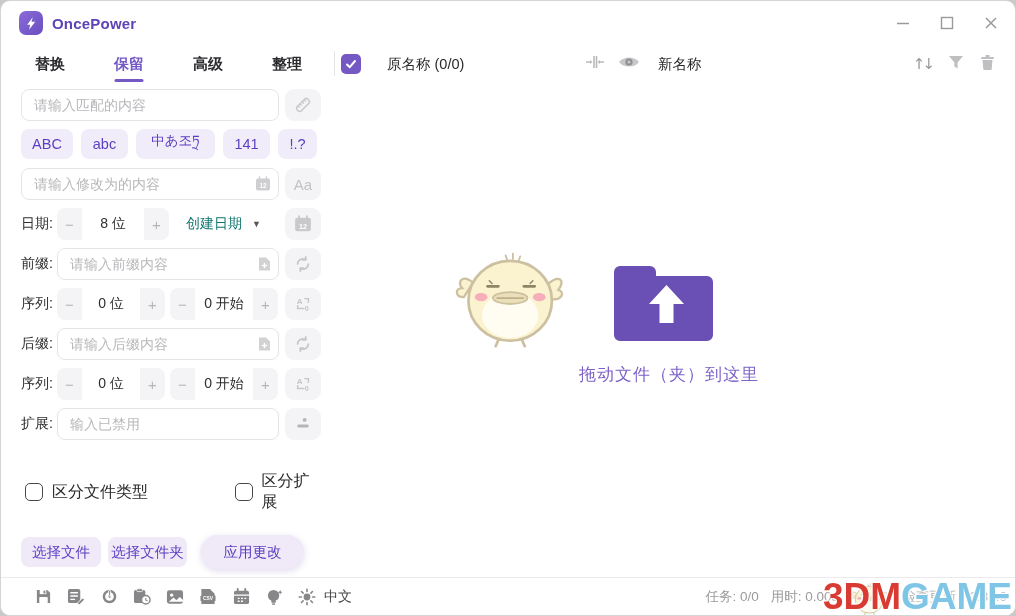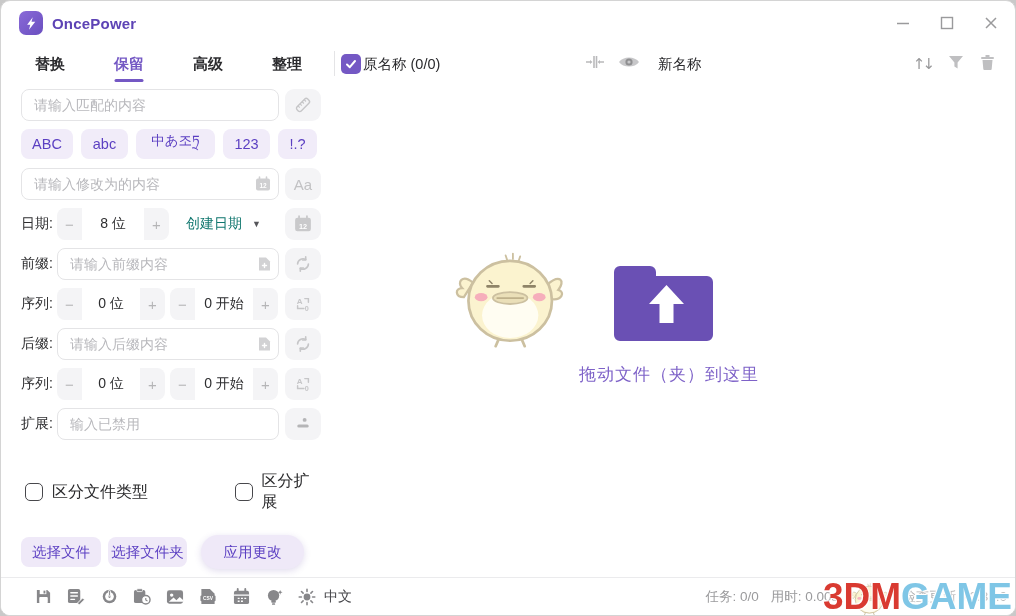--- a/index.html
+++ b/index.html
@@ -14,21 +14,21 @@
   .win-controls { margin-left:auto; display:flex; align-items:center; gap:28px; }
   .wc { width:16px; height:16px; display:flex; align-items:center; justify-content:center; cursor:default; }
 
   
   .toolbar { position:absolute; top:44px; left:0; right:0; height:38px; }
   .tabs { position:absolute; left:34px; top:0; height:100%; display:flex; gap:49px; }
   .tab { position:relative; font-size:15px; color:#2b2b2e; font-weight:600; display:flex; align-items:center; height:100%; }
   .tab.active { color:#7458c4; }
   .tab.active::after { content:""; position:absolute; left:50%; transform:translateX(-50%); bottom:1px; width:29px; height:3.5px; border-radius:2px; background:#7458c4; }
   .tb-divider { position:absolute; left:333px; top:6px; width:1px; height:25px; background:#e4e4e6; }
-  .orig-group { position:absolute; left:340px; top:0; height:100%; display:flex; align-items:center; gap:2px; }
+  .orig-group { position:absolute; left:340px; top:0; height:100%; display:flex; align-items:center; gap:26px; }
   .cbox-on { width:20px; height:20px; border-radius:5px; background:#7458c4; display:flex; align-items:center; justify-content:center; }
   .orig-label { font-size:14.5px; color:#2b2b2e; }
   .mid-icons { position:absolute; left:584px; top:0; height:100%; display:flex; align-items:center; gap:13px; }
   .new-label { font-size:14.5px; color:#2b2b2e; margin-left:5px; }
   .right-icons { position:absolute; right:20px; top:0; height:100%; display:flex; align-items:center; gap:16px; }
   .sort-glyph { font-size:15px; color:#98989a; letter-spacing:-3px; font-family:"DejaVu Sans",sans-serif; }
 
   
   .panel { position:absolute; left:20px; top:88px; width:300px; }
   .p-row { display:flex; align-items:center; height:32px; margin-bottom:8px; }
@@ -205,21 +205,21 @@
               <path d="M7 8.5v3 M10.5 8.5v3 M14 8.5v3 M17.5 8.5v3" stroke="#c6c6c8" stroke-width="1.4"></path>
             </g>
           </svg>
       </button>
     </div>
 
     <div class="chip-row">
       <button class="chip w1">ABC</button>
       <button class="chip w2">abc</button>
       <button class="chip w3">中あ조ཏྲ</button>
-      <button class="chip w4">123</button>
+      <button class="chip w4">141</button>
       <button class="chip w5">!.?</button>
     </div>
 
     <div class="p-row">
       <div class="t-input">
         <input placeholder="请输入修改为的内容" style="">
         <span class="in-icon">
           <svg width="16" height="16" viewBox="0 0 16 16">
               <rect x="1" y="2.5" width="14" height="12" rx="2" fill="#cfcfd1"></rect>
               <path d="M4.5 1v3 M11.5 1v3" stroke="#cfcfd1" stroke-width="1.6" stroke-linecap="round"></path>

